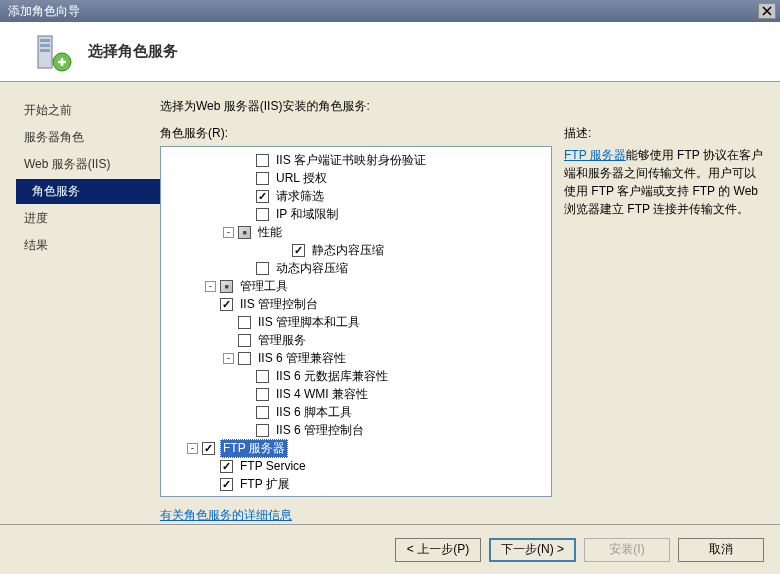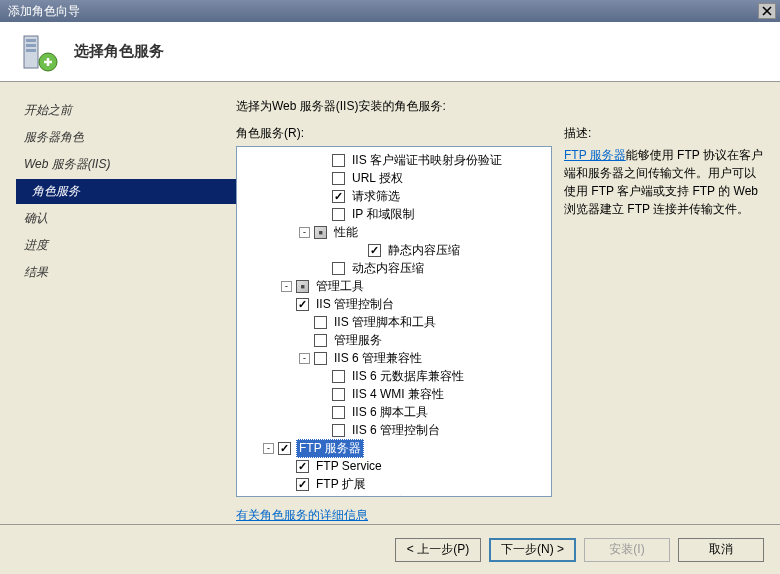--- a/index.html
+++ b/index.html
@@ -2,26 +2,26 @@
 <html><head>
 <meta charset="utf-8">
 <style>
 * { box-sizing: border-box; margin: 0; padding: 0; font-family: "Microsoft YaHei", SimSun, Arial, sans-serif; font-size: 12px; }
 body { background: #ece9d8; width: 780px; height: 574px; overflow: hidden; }
 
 .titlebar { background: linear-gradient(#7b8aa5,#5a6c8a); height: 22px; display: flex; align-items: center; color: #fff; padding: 0 4px; }
 .titlebar .title { flex: 1; font-size: 12px; padding-left: 4px; }
 .titlebar .close { width: 18px; height: 16px; background: #c7c7c7; border: 1px solid #8a8a8a; display: flex; align-items: center; justify-content: center; color: #000; font-weight: bold; font-family: Arial; cursor: pointer; }
 
-.header { background: #fff; height: 60px; border-bottom: 1px solid #999; display: flex; align-items: center; padding: 0 18px; }
+.header { background: #fff; height: 60px; border-bottom: 1px solid #999; display: flex; align-items: center; padding: 0 32px; }
 .header .icon { width: 40px; height: 40px; margin-right: 16px; }
 .header .htitle { font-size: 15px; color: #333; font-weight: bold; }
 
 .mainarea { display: flex; height: 442px; }
-.sidebar { width: 236px; padding: 16px 0 0 16px; font-style: italic; }
+.sidebar { width: 160px; padding: 16px 0 0 16px; }
 .sidebar .navitem { padding: 4px 8px; color: #333; cursor: pointer; margin-bottom: 2px; }
 .sidebar .navitem.selected { background: #0a246a; color: #fff; padding-left: 16px; }
 
 .content { flex: 1; padding: 16px 16px 0 0; display: flex; flex-direction: column; }
 .instr { margin-bottom: 10px; }
 .row2 { display: flex; flex: 1; min-height: 0; }
 .treewrap { flex: 1; display: flex; flex-direction: column; min-width: 0; }
 .treelabel { margin-bottom: 4px; }
 .treebox { border: 1px solid #7f9db9; background: #fff; flex: 1; overflow: auto; padding: 4px 0; }
 .node { display: flex; align-items: center; height: 18px; white-space: nowrap; }
@@ -72,21 +72,20 @@
   </div>
   <div class="htitle">选择角色服务</div>
 </div>
 
 <div class="mainarea">
   <div class="sidebar" id="sidebar">
       <div class="navitem">开始之前</div>
       <div class="navitem">服务器角色</div>
       <div class="navitem">Web 服务器(IIS)</div>
       <div class="navitem selected">角色服务</div>
-      <div class="navitem">确认</div>
       <div class="navitem">进度</div>
       <div class="navitem">结果</div>
     </div>
 
   <div class="content">
     <div class="instr">选择为Web 服务器(IIS)安装的角色服务:</div>
     <div class="row2">
       <div class="treewrap">
         <div class="treelabel">角色服务(R):</div>
         <div class="treebox" id="treebox">

